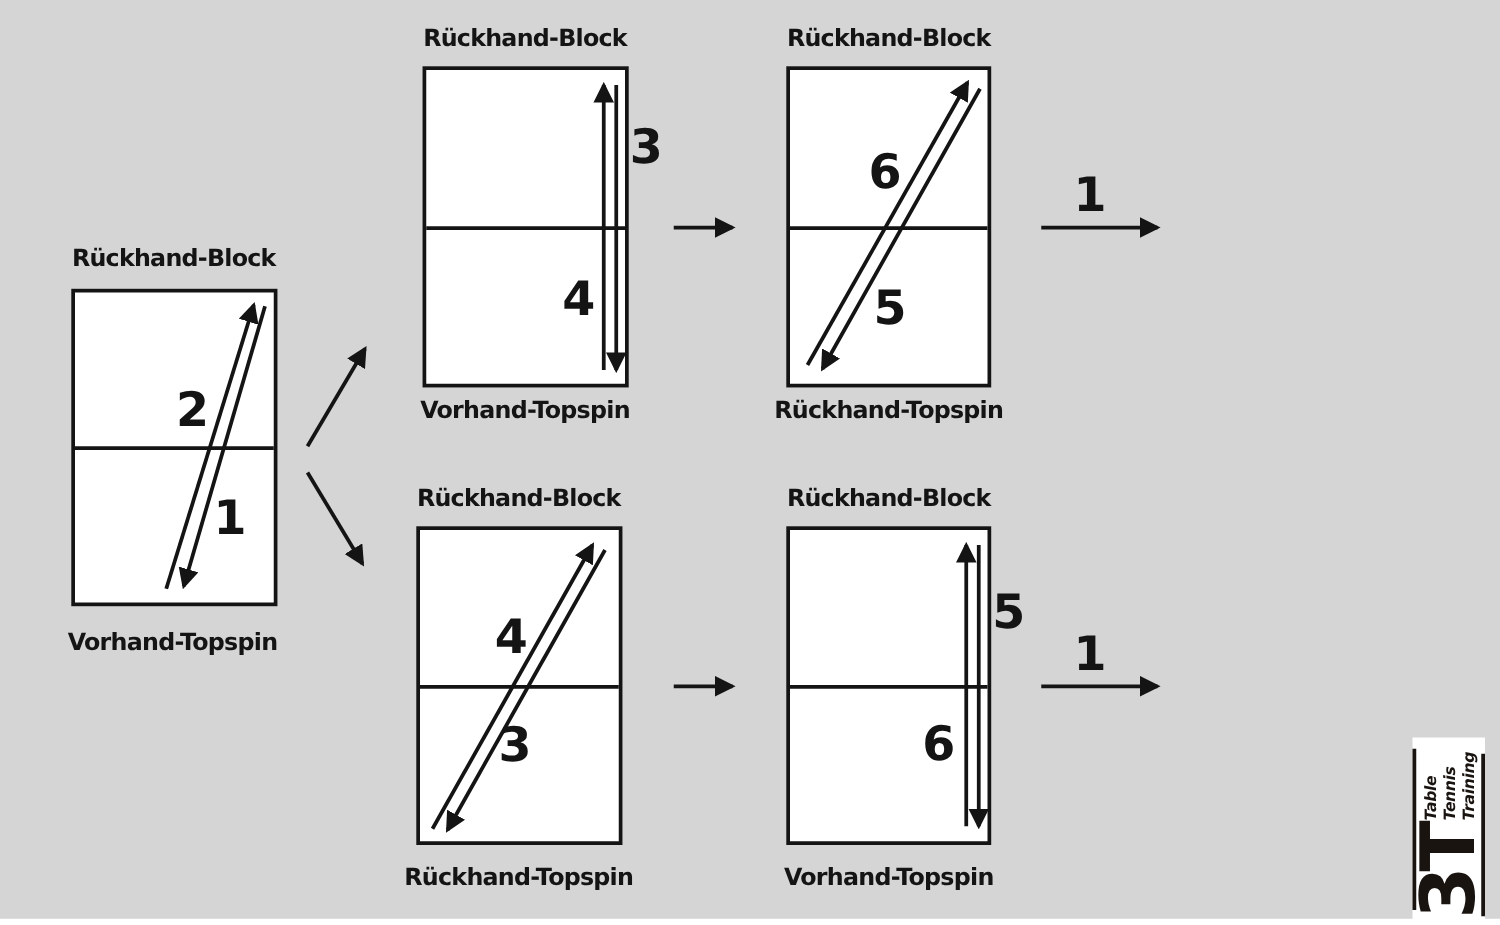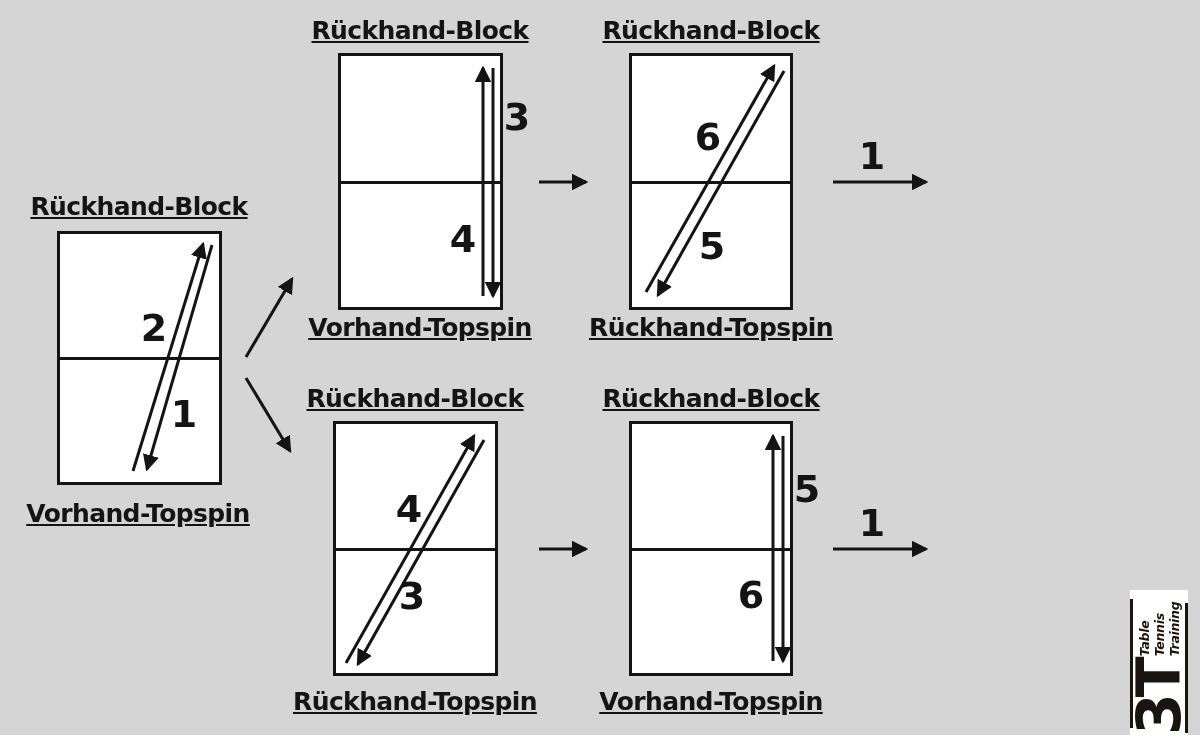--- a/index.html
+++ b/index.html
@@ -20,27 +20,26 @@
   .net-line{
     position:absolute;
     left:0;right:0;top:50%;
     height:3px;margin-top:-1px;
     background:#141414;
   }
   .tbl-label{
     position:absolute;
     width:280px;
     text-align:center;
-    font-size:25px;
+    font-size:19px;
     font-weight:bold;
     letter-spacing:-0.6px;
     line-height:28px;
     white-space:nowrap;
     z-index:4;
-    text-decoration:underline;
   }
   .shot-num{
     position:absolute;
     width:44px;height:44px;
     line-height:44px;
     text-align:center;
     font-size:38px;
     font-weight:bold;
     z-index:4;
   }

